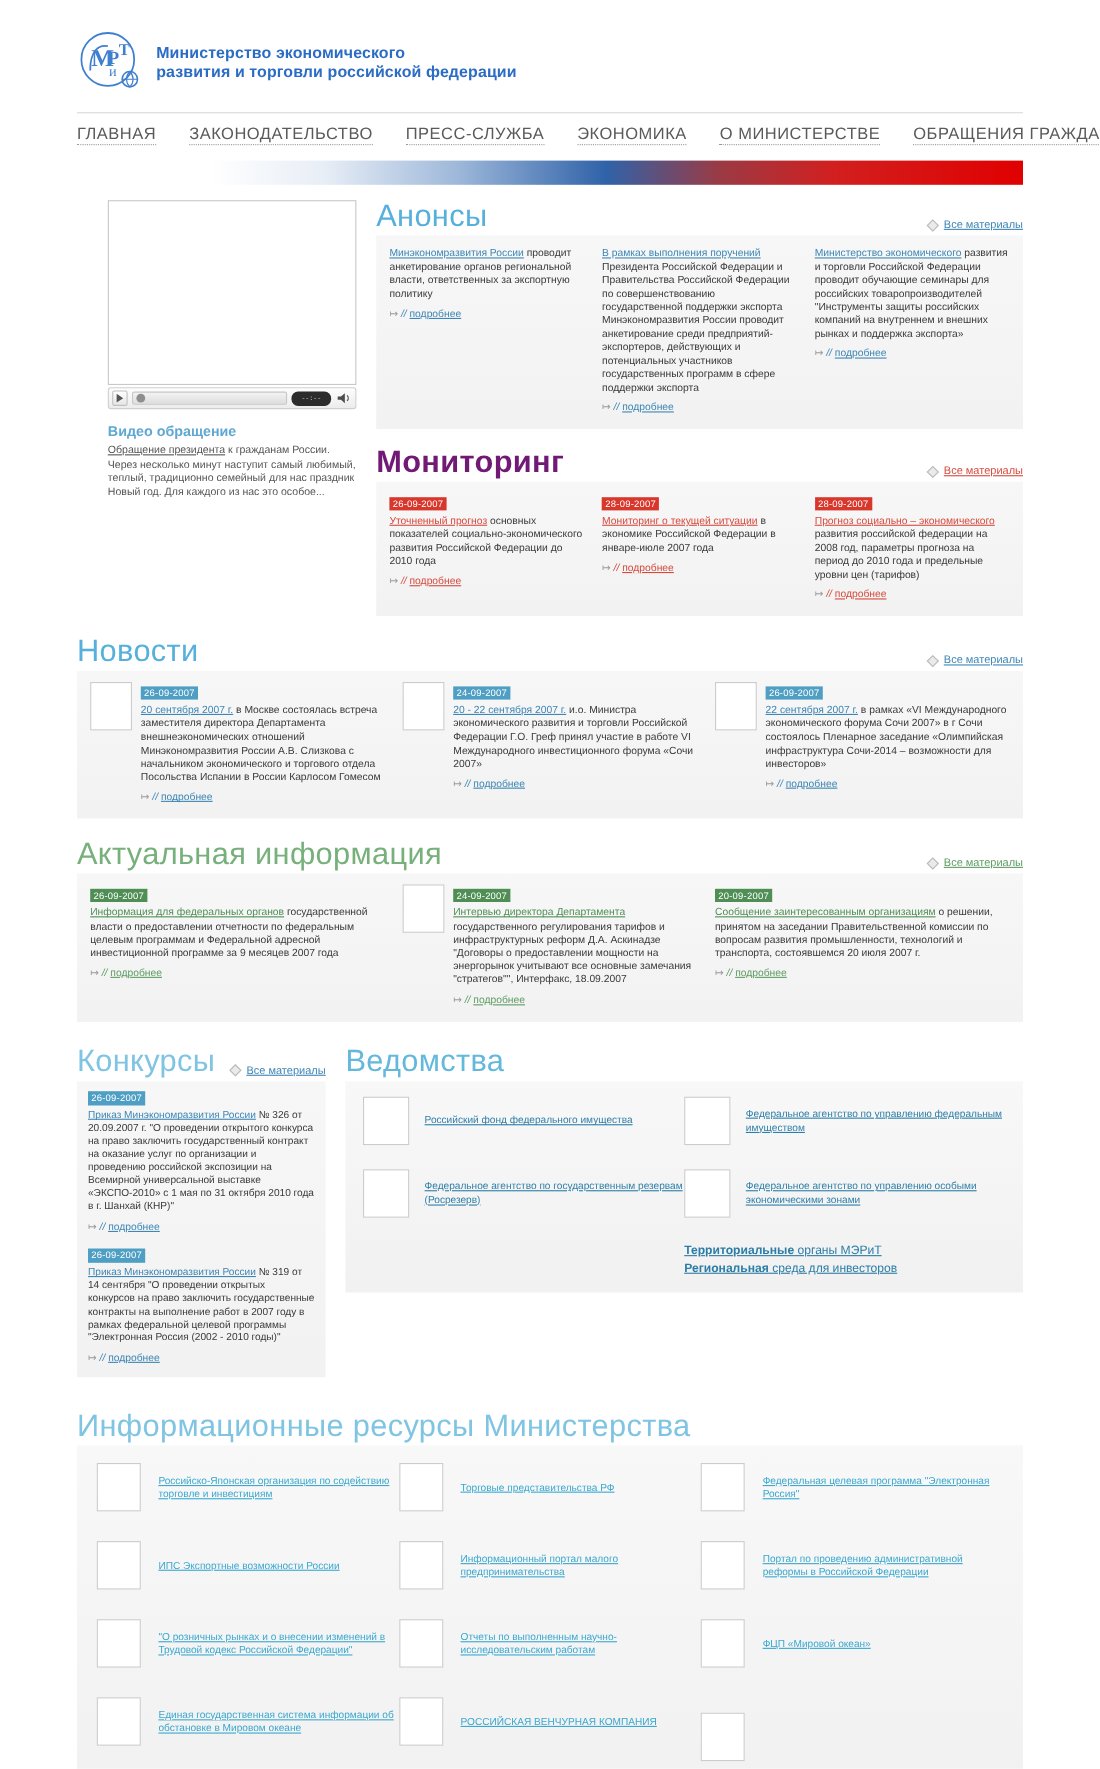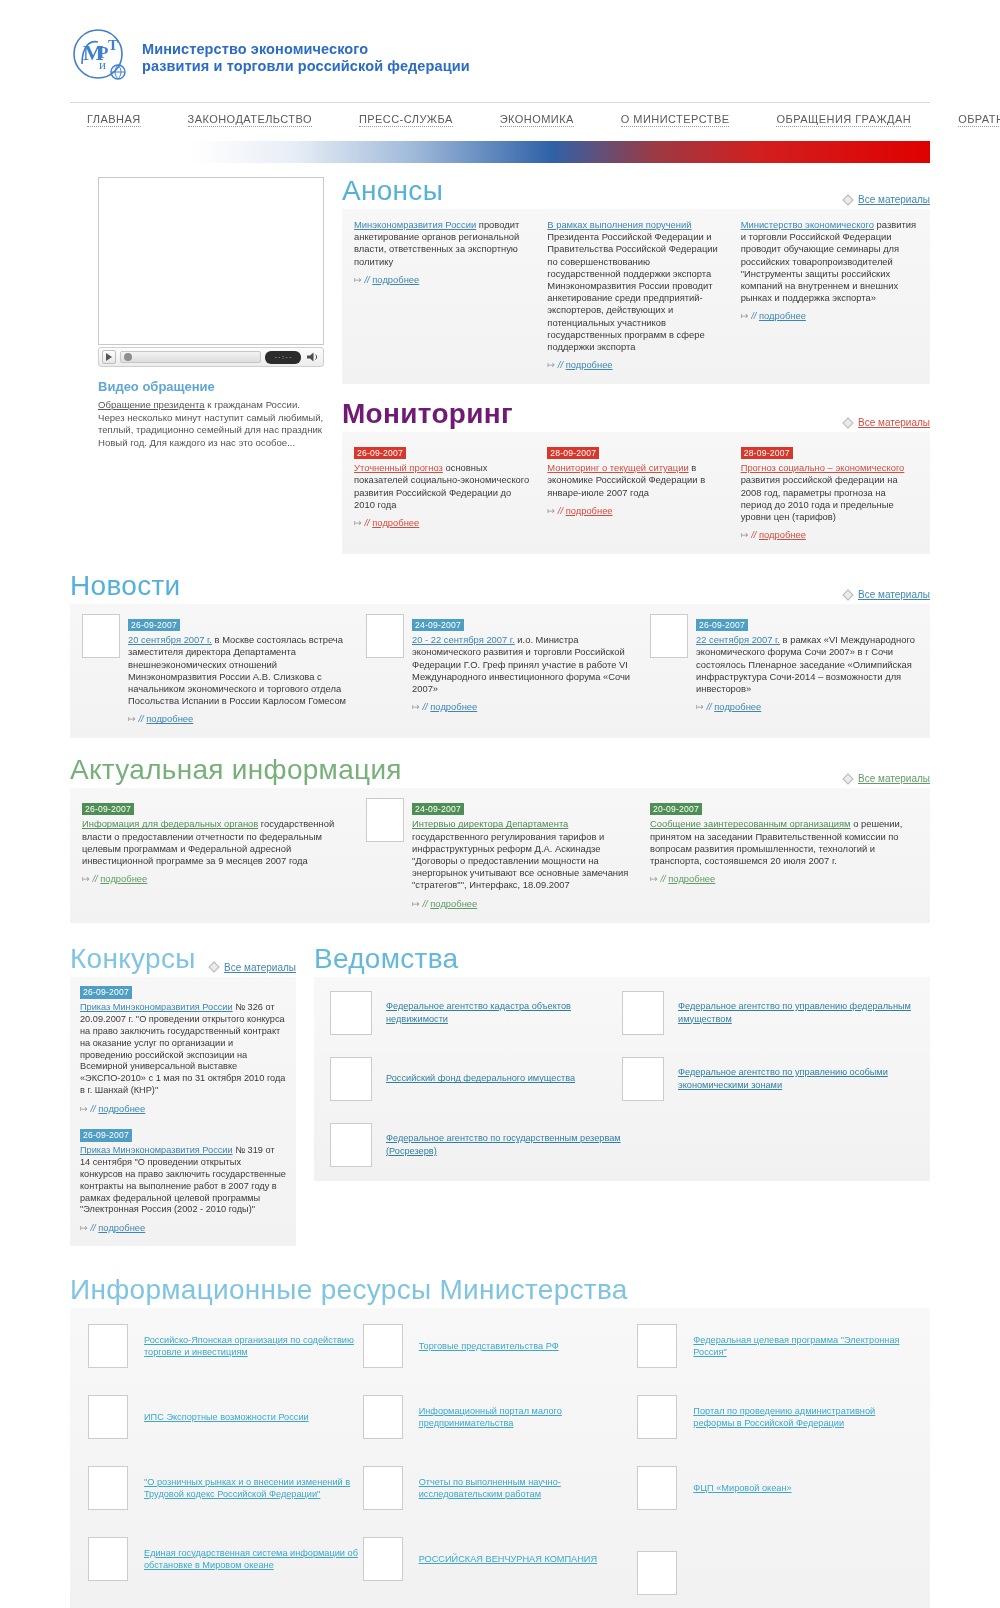--- a/index.html
+++ b/index.html
@@ -28,26 +28,25 @@
   .nav-rule {
     margin: 18px 70px 0 70px; height: 1px; background: #d9d9d9;
   }
   .nav {
     display: flex; align-items: center;
     padding: 10px 70px 0 70px;
     gap: 0;
   }
   .nav a {
     color: #5a5a5a; text-decoration: none;
-    font-size: 11px; letter-spacing: .45px;
+    font-size: 15px; letter-spacing: .45px;
     border-bottom: 1px dotted #9a9a9a;
     padding-bottom: 1px;
     white-space: nowrap;
     margin-right: 30px;
-    margin-left: 17px;
   }
   .nav a:last-child { margin-right: 0; }
 
   
   .tricolor {
     margin: 14px 70px 0 70px;
     height: 22px;
     background: linear-gradient(to right,
       #ffffff 0%, #ffffff 14%,
       #e8eef6 26%,
@@ -427,40 +426,40 @@
 
     <div class="col-vedom">
       <div class="sec-head">
         <div class="sec-title t-teal">Ведомства</div>
       </div>
       <div class="vedom-panel">
         <div class="vedom-grid">
           <div>
             <div class="vedom-row">
               <div class="vedom-box"></div>
-              <div class="vedom-link"><a href="#">Федеральное агентство кадастра объектов недвижимости</a></div>
-            </div>
-            <div class="vedom-row">
-              <div class="vedom-box"></div>
               <div class="vedom-link"><a href="#">Российский фонд федерального имущества</a></div>
             </div>
             <div class="vedom-row">
               <div class="vedom-box"></div>
               <div class="vedom-link"><a href="#">Федеральное агентство по государственным резервам (Росрезерв)</a></div>
             </div>
           </div>
           <div>
             <div class="vedom-row">
               <div class="vedom-box"></div>
               <div class="vedom-link"><a href="#">Федеральное агентство по управлению федеральным имуществом</a></div>
             </div>
             <div class="vedom-row">
               <div class="vedom-box"></div>
               <div class="vedom-link"><a href="#">Федеральное агентство по управлению особыми экономическими зонами</a></div>
             </div>
+            <div class="territ">
+              <div><a href="#"><b>Территориальные</b><span> органы МЭРиТ</span></a></div>
+              <div><a href="#"><b>Региональная</b><span> среда для инвесторов</span></a></div>
+            </div>
           </div>
         </div>
       </div>
     </div>
   </div>
 
   <div class="section" style="margin-top:30px">
     <div class="sec-head">
       <div class="sec-title t-lblue">Информационные ресурсы Министерства</div>
     </div>

